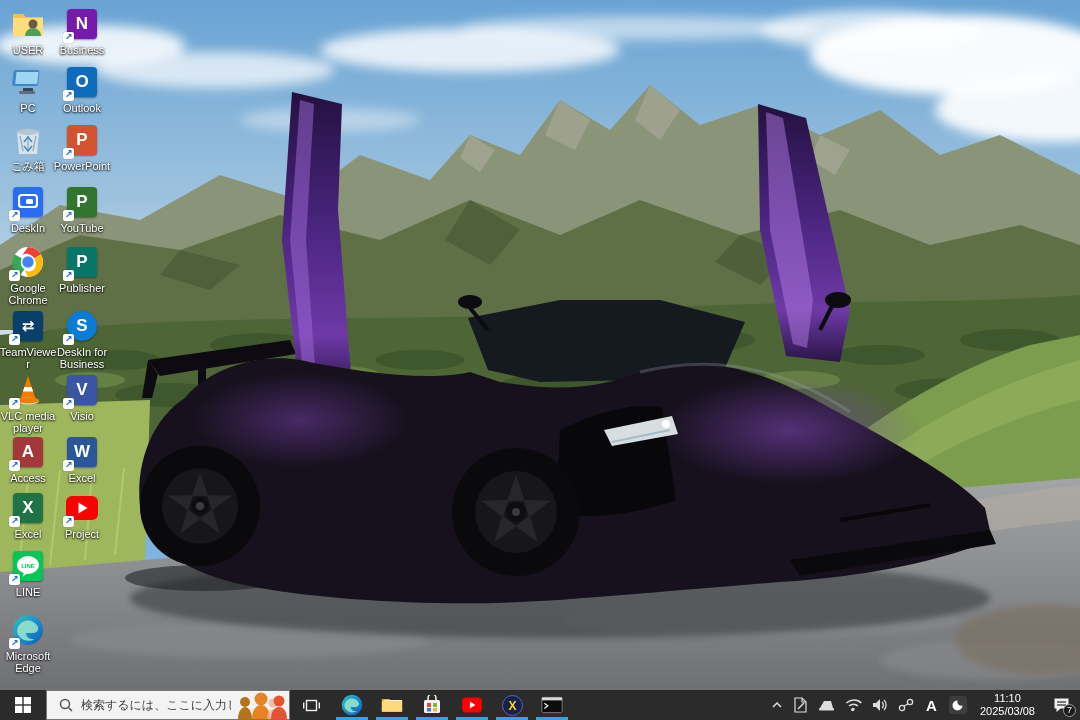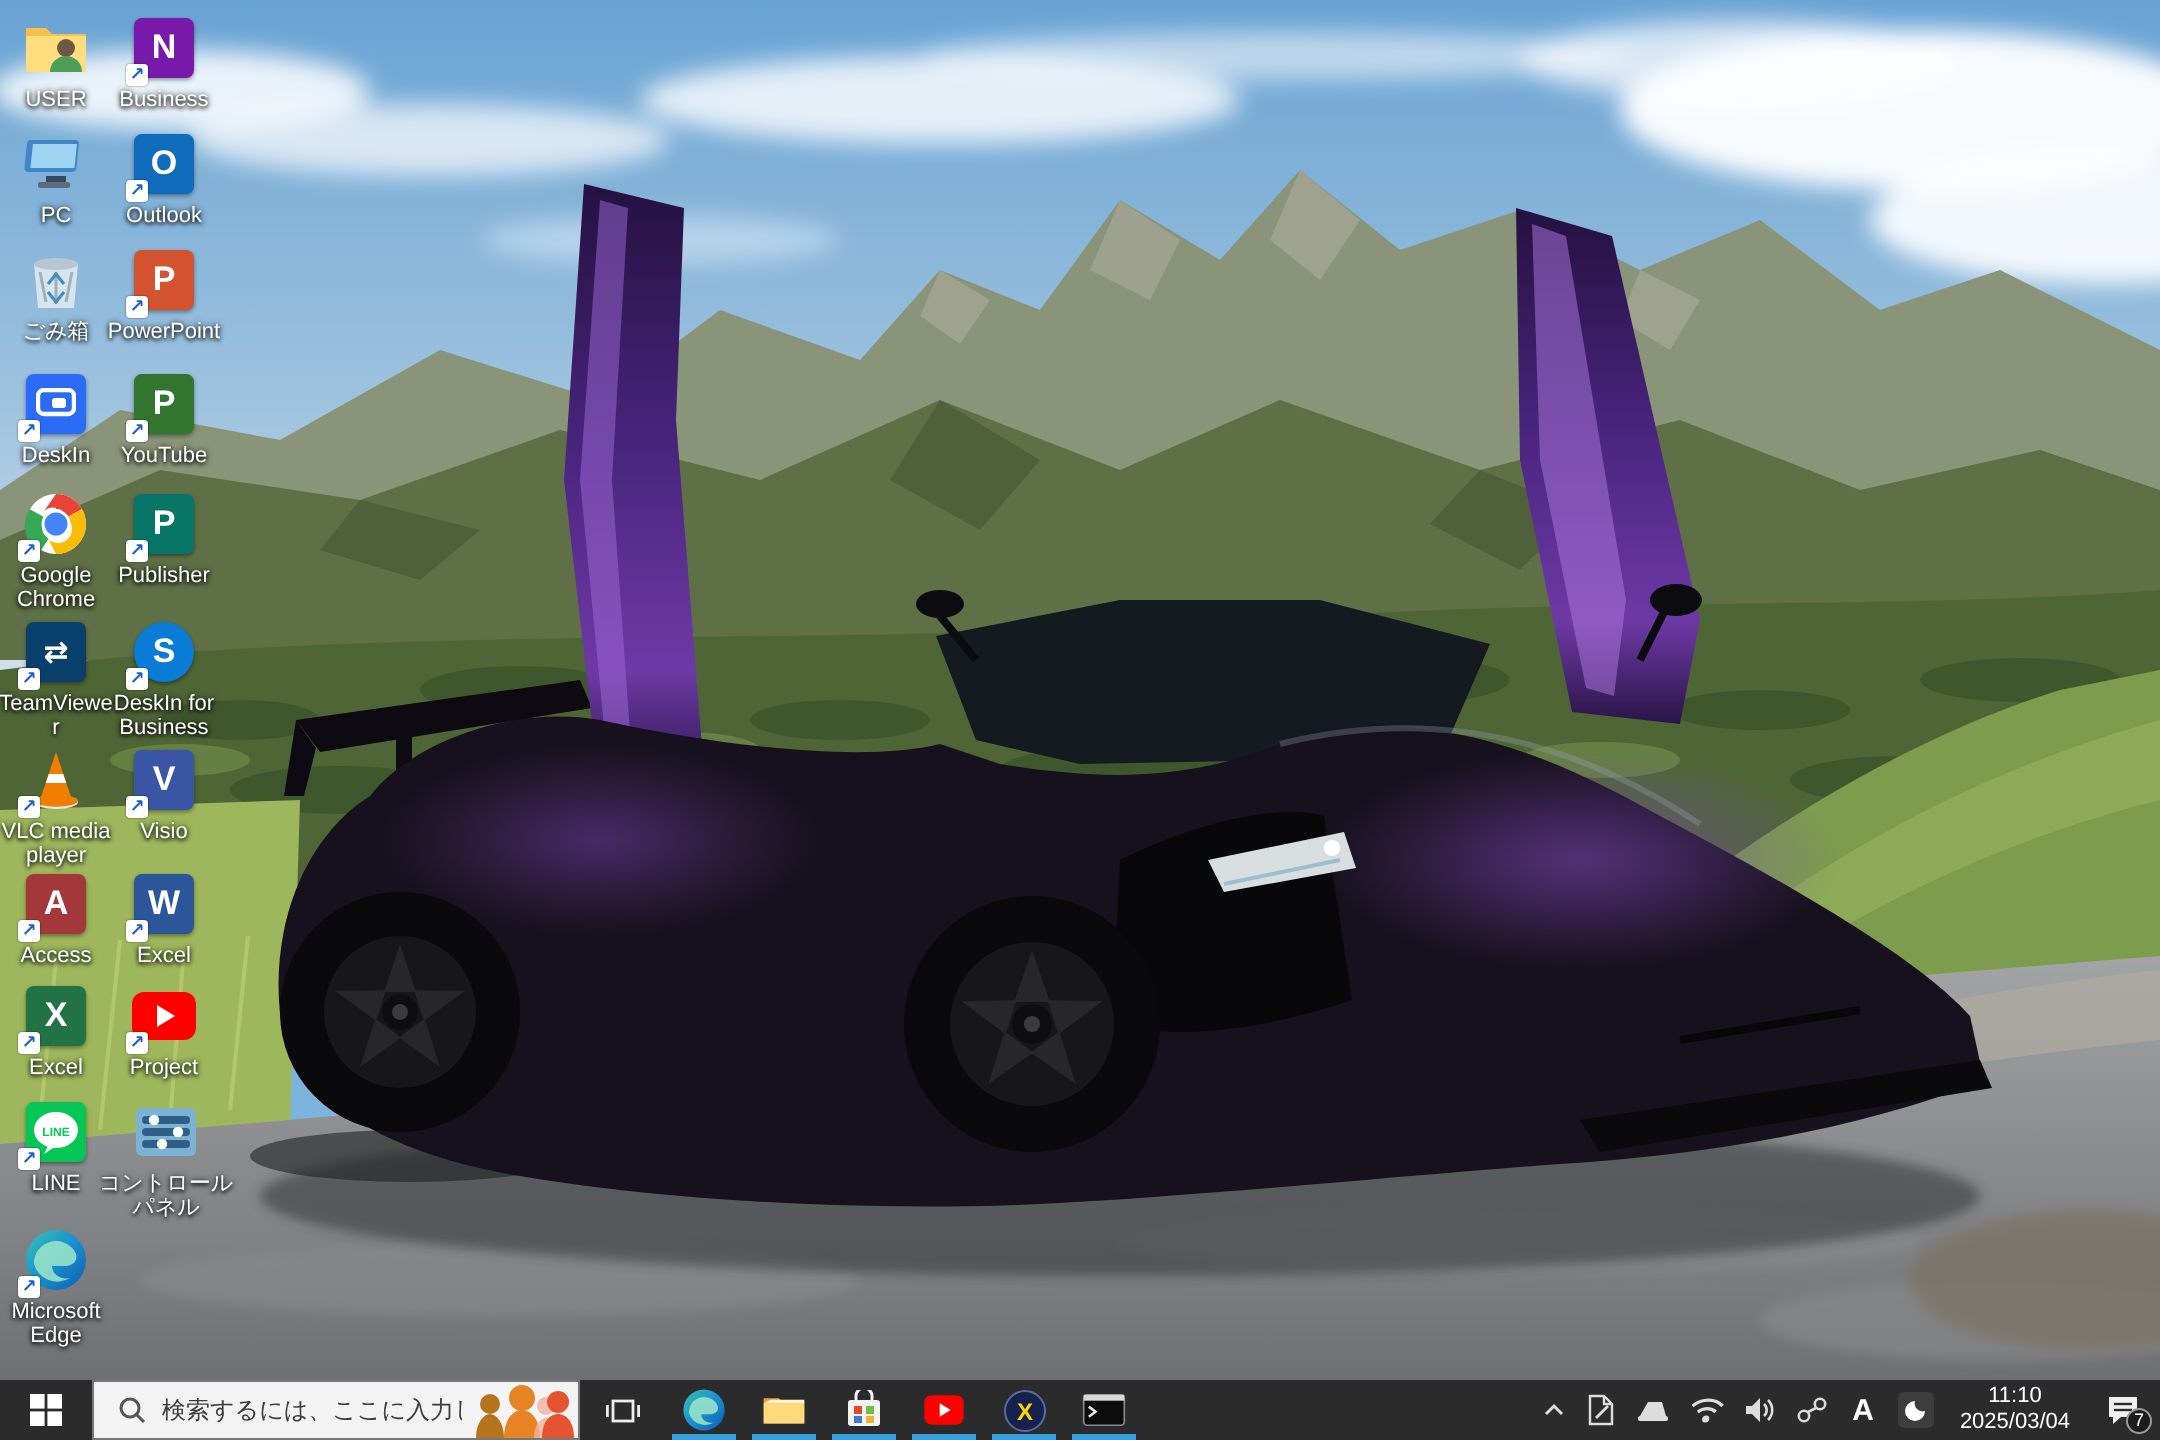--- a/index.html
+++ b/index.html
@@ -414,34 +414,20 @@
             <ellipse cx="12" cy="10" rx="11" ry="9" fill="#fff"></ellipse>
             <path d="M8,18 l-2,4 6-4 Z" fill="#fff"></path>
             <text x="12" y="13" font-size="6" font-weight="bold" fill="#06c755" text-anchor="middle" font-family="Liberation Sans,sans-serif">LINE</text>
           </svg>
     </div>
     <span class="sc-arrow">↗</span>
   </div>
   <div class="lbl">LINE</div>
 </div>
 
-<div class="dicon" style="left:48px;top:548px;width:70px">
-  <div class="ig">
-    <svg width="32" height="26" viewBox="0 0 32 26">
-          <rect x="1" y="1" width="30" height="24" rx="3" fill="#7ab3d4"></rect>
-          <rect x="4" y="5" width="24" height="4" rx="2" fill="#2f5f86"></rect>
-          <rect x="4" y="11" width="24" height="4" rx="2" fill="#2f5f86"></rect>
-          <rect x="4" y="17" width="24" height="4" rx="2" fill="#2f5f86"></rect>
-          <circle cx="10" cy="7" r="2.6" fill="#fff"></circle>
-          <circle cx="22" cy="13" r="2.6" fill="#fff"></circle>
-          <circle cx="14" cy="19" r="2.6" fill="#fff"></circle>
-        </svg>
-  </div>
-  <div class="lbl">コントロール パネル</div>
-</div>
 
 <div class="dicon" style="left:-2px;top:612px">
   <div class="ig">
     <svg width="32" height="32" viewBox="0 0 32 32">
           <defs>
             <linearGradient id="eg" x1="0" y1="0" x2="1" y2="1">
               <stop offset="0" stop-color="#37c3b3"></stop>
               <stop offset=".5" stop-color="#1b8fd0"></stop>
               <stop offset="1" stop-color="#0b5fb0"></stop>
             </linearGradient>
@@ -596,21 +582,21 @@
     <div class="tray-btn" id="ime-mode">A</div>
     <div class="tray-btn">
       <span id="ime-icon-box">
         <svg width="11" height="11" viewBox="0 0 11 11">
               <path d="M5.5,0.5 a5,5 0 1 0 5,5 a4,4 0 0 1 -5,-5 Z" fill="#fff"></path>
             </svg>
       </span>
     </div>
     <div class="tray-btn" id="clock">
       <span>11:10</span>
-      <span>2025/03/04</span>
+      <span>2025/03/08</span>
     </div>
     <div class="tray-btn" id="action-center">
       <svg width="17" height="16" viewBox="0 0 17 16">
             <path d="M1.5,1.5 h14 v10 h-8 l-4,3.5 v-3.5 h-2 Z" fill="#f0f0f0"></path>
             <line x1="4" y1="5" x2="13" y2="5" stroke="#2b2b2b" stroke-width="1.2"></line>
             <line x1="4" y1="8" x2="13" y2="8" stroke="#2b2b2b" stroke-width="1.2"></line>
           </svg>
       <span id="ac-badge">7</span>
     </div>
   </div>

